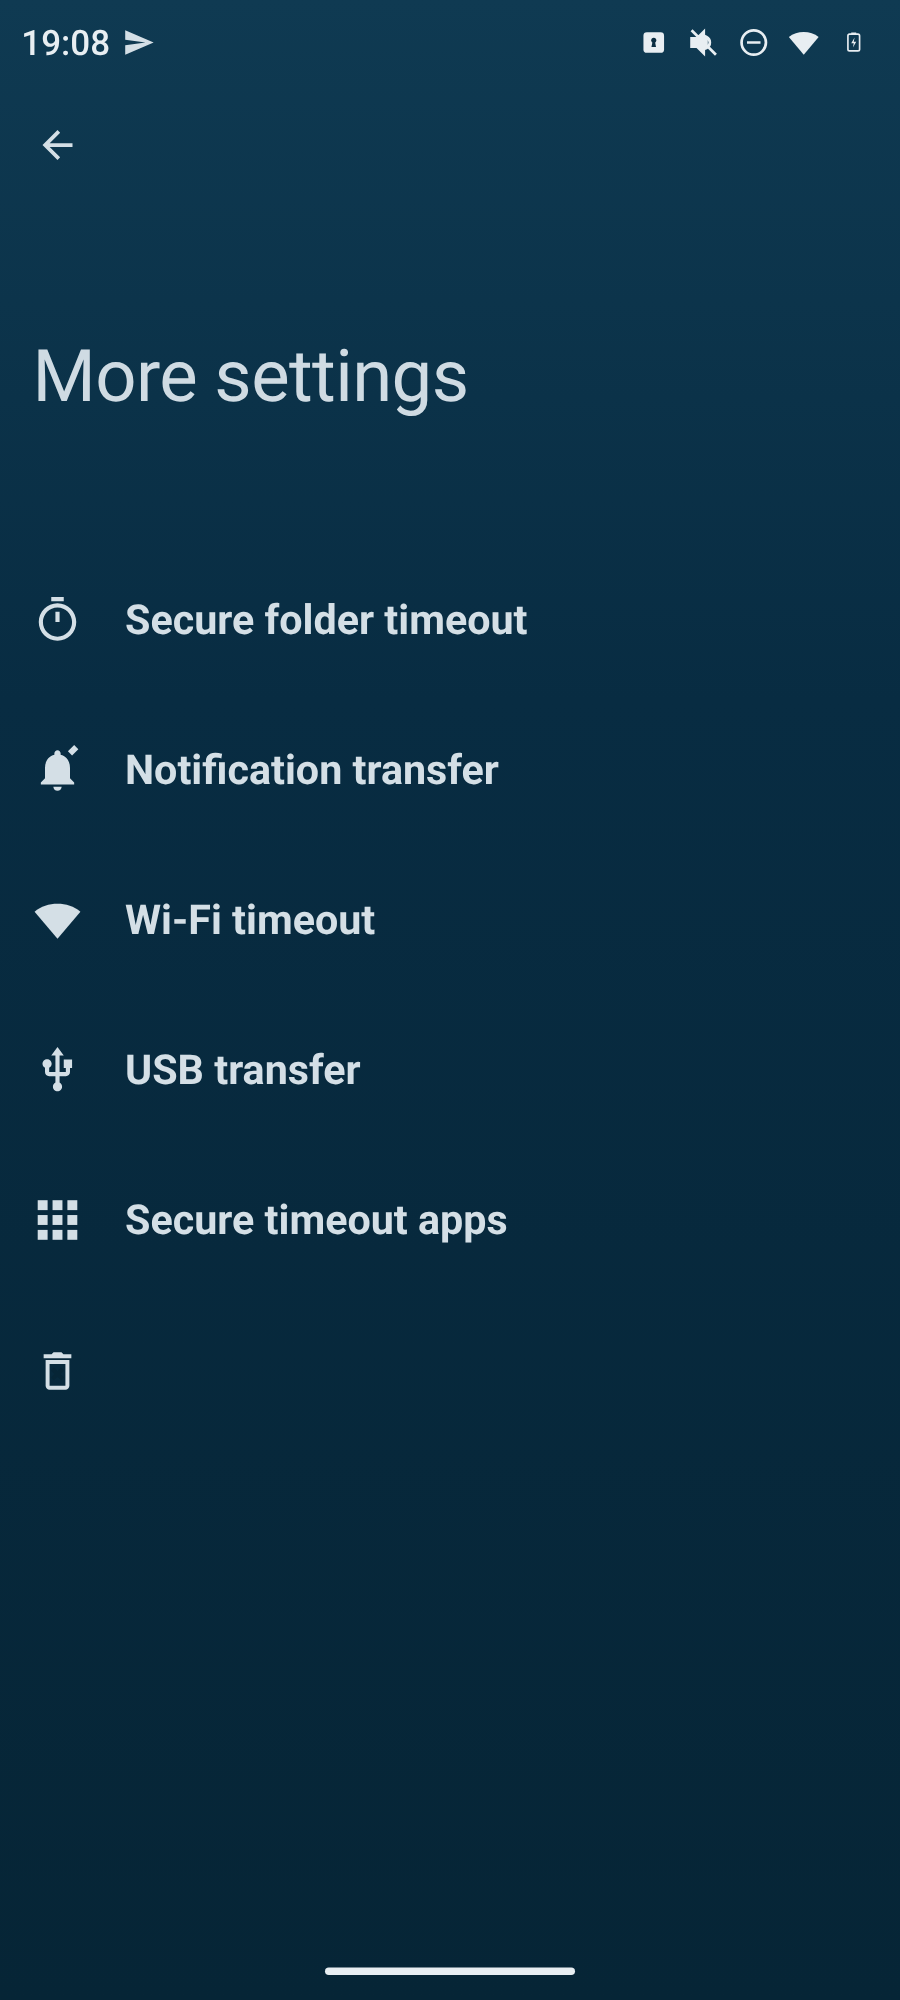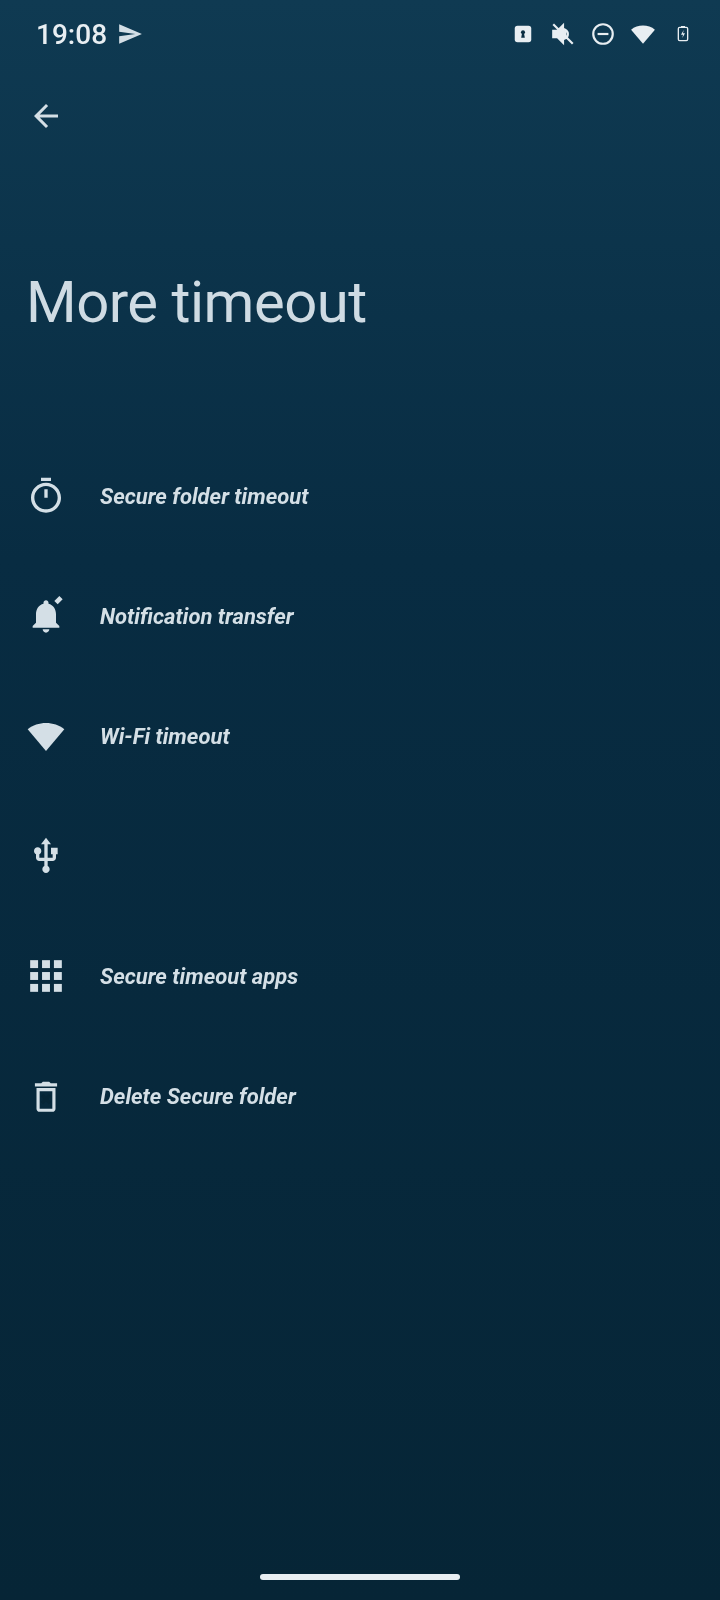--- a/index.html
+++ b/index.html
@@ -13,21 +13,21 @@
       background: linear-gradient(180deg, #0f3a52 0%, #082c42 35%, #062536 100%);
       font-family: -apple-system, BlinkMacSystemFont, 'Segoe UI', Roboto, Helvetica, Arial, sans-serif;
       color: #d4dfe6;
       overflow: hidden;
       position: relative;
     }
     .status-bar {
       display: flex;
       justify-content: space-between;
       align-items: center;
-      padding: 12px 24px 8px 36px;
+      padding: 12px 24px 8px 17px;
       height: 64px;
     }
     .status-left {
       display: flex;
       align-items: center;
       gap: 10px;
     }
     .status-time {
       font-size: 28px;
       font-weight: 500;
@@ -77,24 +77,23 @@
     }
     .item-icon {
       width: 40px;
       height: 40px;
       display: flex;
       align-items: center;
       justify-content: center;
       flex-shrink: 0;
     }
     .item-label {
-      font-size: 22px;
+      font-size: 33px;
       font-weight: 700;
       color: #d4dfe6;
-      font-style: italic;
     }
     .home-indicator {
       position: absolute;
       bottom: 20px;
       left: 50%;
       transform: translateX(-50%);
       width: 200px;
       height: 6px;
       background: #e8eef2;
       border-radius: 3px;
@@ -152,21 +151,21 @@
 
 <div class="back-row">
   <div class="back-button">
     <svg viewBox="0 0 24 24" width="36" height="36">
         <path d="M20 11H7.83l5.59-5.59L12 4l-8 8 8 8 1.41-1.41L7.83 13H20z" fill="#d4dfe6"></path>
       </svg>
   </div>
 </div>
 
 <div class="title-row">
-  <h1 class="page-title">More timeout</h1>
+  <h1 class="page-title">More settings</h1>
 </div>
 
 <div class="settings-list">
 
   <div class="settings-item">
     <span class="item-icon">
       <svg viewBox="0 0 24 24" width="40" height="40">
           <path d="M9 1h6v2H9V1zm3 21c-4.97 0-9-4.03-9-9s4.03-9 9-9 9 4.03 9 9-4.03 9-9 9zm0-16c-3.87 0-7 3.13-7 7s3.13 7 7 7 7-3.13 7-7-3.13-7-7-7zm-1 2h2v5h-2V8z"></path>
         </svg>
     </span>
@@ -190,20 +189,21 @@
     </span>
     <span class="item-label">Wi-Fi timeout</span>
   </div>
 
   <div class="settings-item">
     <span class="item-icon">
       <svg viewBox="0 0 24 24" width="40" height="40">
           <path d="M15 7v4h1v2h-3V5h2l-3-4-3 4h2v8H8v-2.07c.7-.37 1.2-1.08 1.2-1.93 0-1.21-.99-2.2-2.2-2.2S4.8 7.79 4.8 9c0 .85.5 1.56 1.2 1.93V13c0 1.11.89 2 2 2h3v3.05c-.71.37-1.2 1.1-1.2 1.95 0 1.22.99 2.2 2.2 2.2s2.2-.98 2.2-2.2c0-.85-.49-1.58-1.2-1.95V15h3c1.11 0 2-.89 2-2v-2h1V7h-4z"></path>
         </svg>
     </span>
+    <span class="item-label">USB transfer</span>
   </div>
 
   <div class="settings-item">
     <span class="item-icon">
       <svg viewBox="0 0 24 24" width="38" height="38">
         <rect x="2" y="2" width="5" height="5"></rect>
           <rect x="9.5" y="2" width="5" height="5"></rect>
           <rect x="17" y="2" width="5" height="5"></rect>
         <rect x="2" y="9.5" width="5" height="5"></rect>
           <rect x="9.5" y="9.5" width="5" height="5"></rect>
@@ -217,18 +217,17 @@
   </div>
 
 
   <div class="settings-item">
     <span class="item-icon">
       <svg viewBox="0 0 24 24" width="38" height="38">
           <path d="M6 7h12v13c0 1.1-.9 2-2 2H8c-1.1 0-2-.9-2-2V7zm2 2v11h8V9H8zM5 4h4l1-1h4l1 1h4v2H5V4z"></path>
           <path d="M9.5 11.5l5 5m0-5l-5 5" stroke="#062536" stroke-width="2"></path>
         </svg>
     </span>
-    <span class="item-label">Delete Secure folder</span>
   </div>
 
 </div>
 
 <div class="home-indicator"></div>
 
 </body></html>

